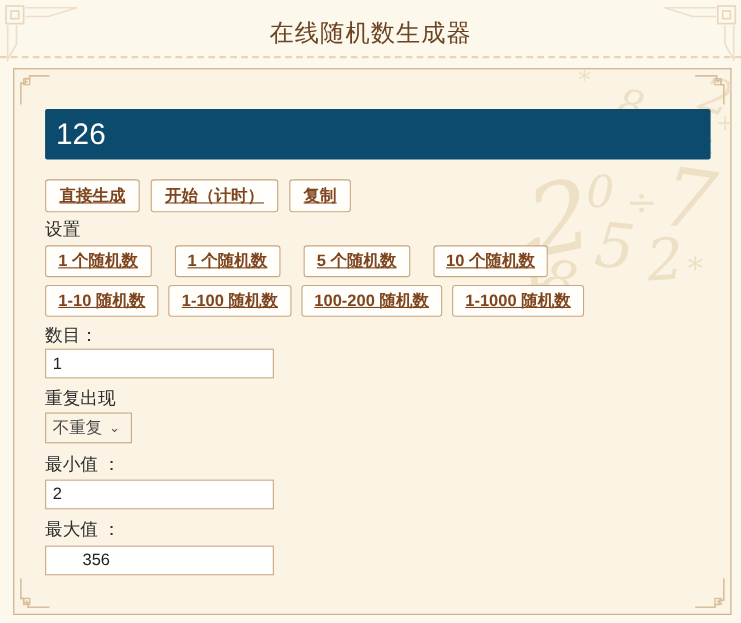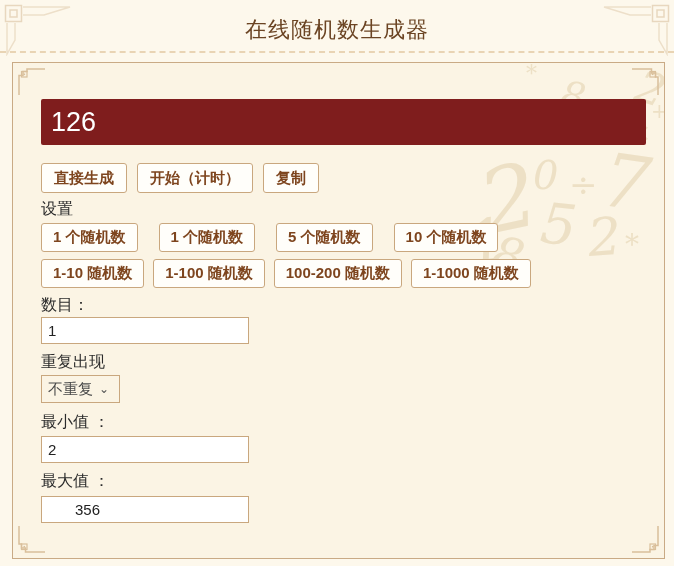--- a/index.html
+++ b/index.html
@@ -51,33 +51,34 @@
   .wm10 { left:480px; top:168px; font-size:48px; transform:rotate(15deg); }
   .wm11 { left:618px; top:58px;  font-size:24px; }
   .wm12 { left:612px; top:168px; font-size:28px; }
   .wm13 { left:575px; top:148px; font-size:52px; transform:rotate(-4deg); }
   .wm14 { left:638px; top:38px;  font-size:20px; }
 
   
   .content { position:absolute; inset:0; z-index:1; }
   .result-bar {
     position:absolute; left:28px; top:36px; width:605px; height:46px;
-    background:#7f1d1d; border-radius:2px; color:#FFFFFF;
+    background:#0c4a6e; border-radius:2px; color:#FFFFFF;
     font-size:27px; line-height:46px; padding-left:10px;
   }
   .btn-row { position:absolute; left:28px; display:flex; gap:10px; }
   .actions-row { top:100px; }
   .presets-row1 { top:160px; gap:21px; }
   .presets-row2 { top:196px; gap:9px; }
   .btn {
     display:inline-flex; align-items:center; justify-content:center;
     height:30px; padding:0 12px; background:#FFFEFA;
     border:1px solid #C9A77E; border-radius:3px;
     color:#7E451E; font-size:15px; font-weight:bold; cursor:pointer;
     white-space:nowrap;
+    text-decoration:underline;
   }
   .preset { height:29px; padding:0 11px; }
   .label { position:absolute; left:28px; color:#2B2B2B; font-size:16px; }
   .lbl-settings { top:136px; }
   .lbl-count    { top:232px;font-family:Liberation Mono, monospace; }
   .lbl-repeat   { top:289px; }
   .lbl-min      { top:349px; }
   .lbl-max      { top:408px; }
   .text-input {
     position:absolute; left:28px; width:208px; height:27px;

